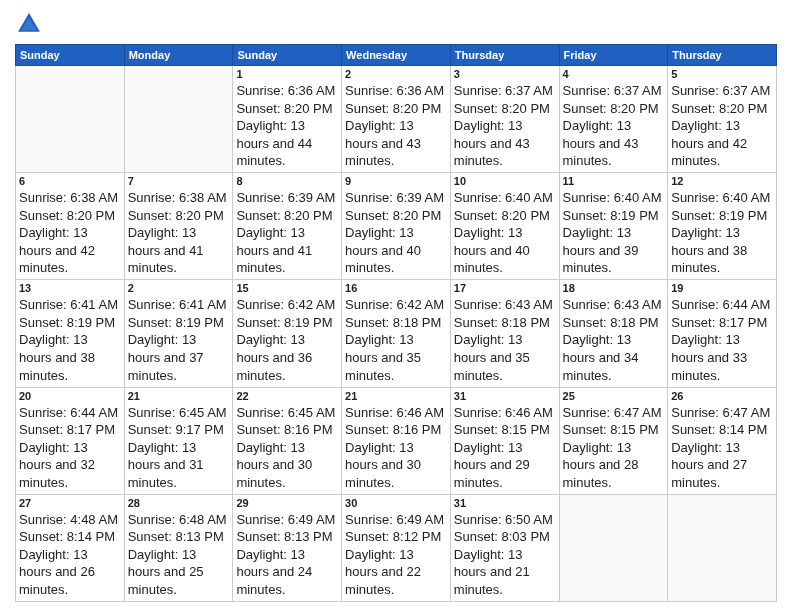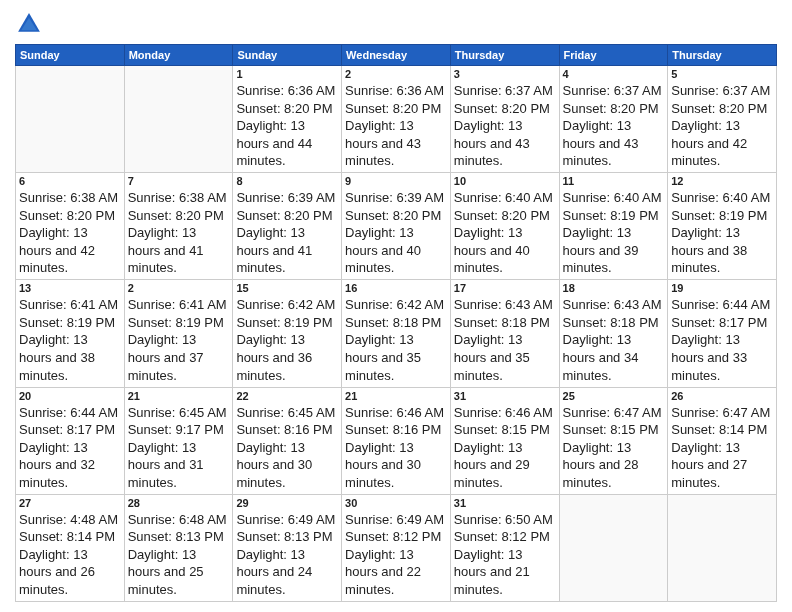--- a/index.html
+++ b/index.html
@@ -318,21 +318,21 @@
           </td>
           <td>
             <span class="day-num">30</span>
             <div class="day-info">Sunrise: 6:49 AM
 Sunset: 8:12 PM
 Daylight: 13 hours and 22 minutes.</div>
           </td>
           <td>
             <span class="day-num">31</span>
             <div class="day-info">Sunrise: 6:50 AM
-Sunset: 8:12 PM
+Sunset: 8:03 PM
 Daylight: 13 hours and 21 minutes.</div>
           </td>
           <td class="empty"></td>
           <td class="empty"></td>
         </tr>
       </tbody>
   </table>
 </div>
 
 </body></html>

